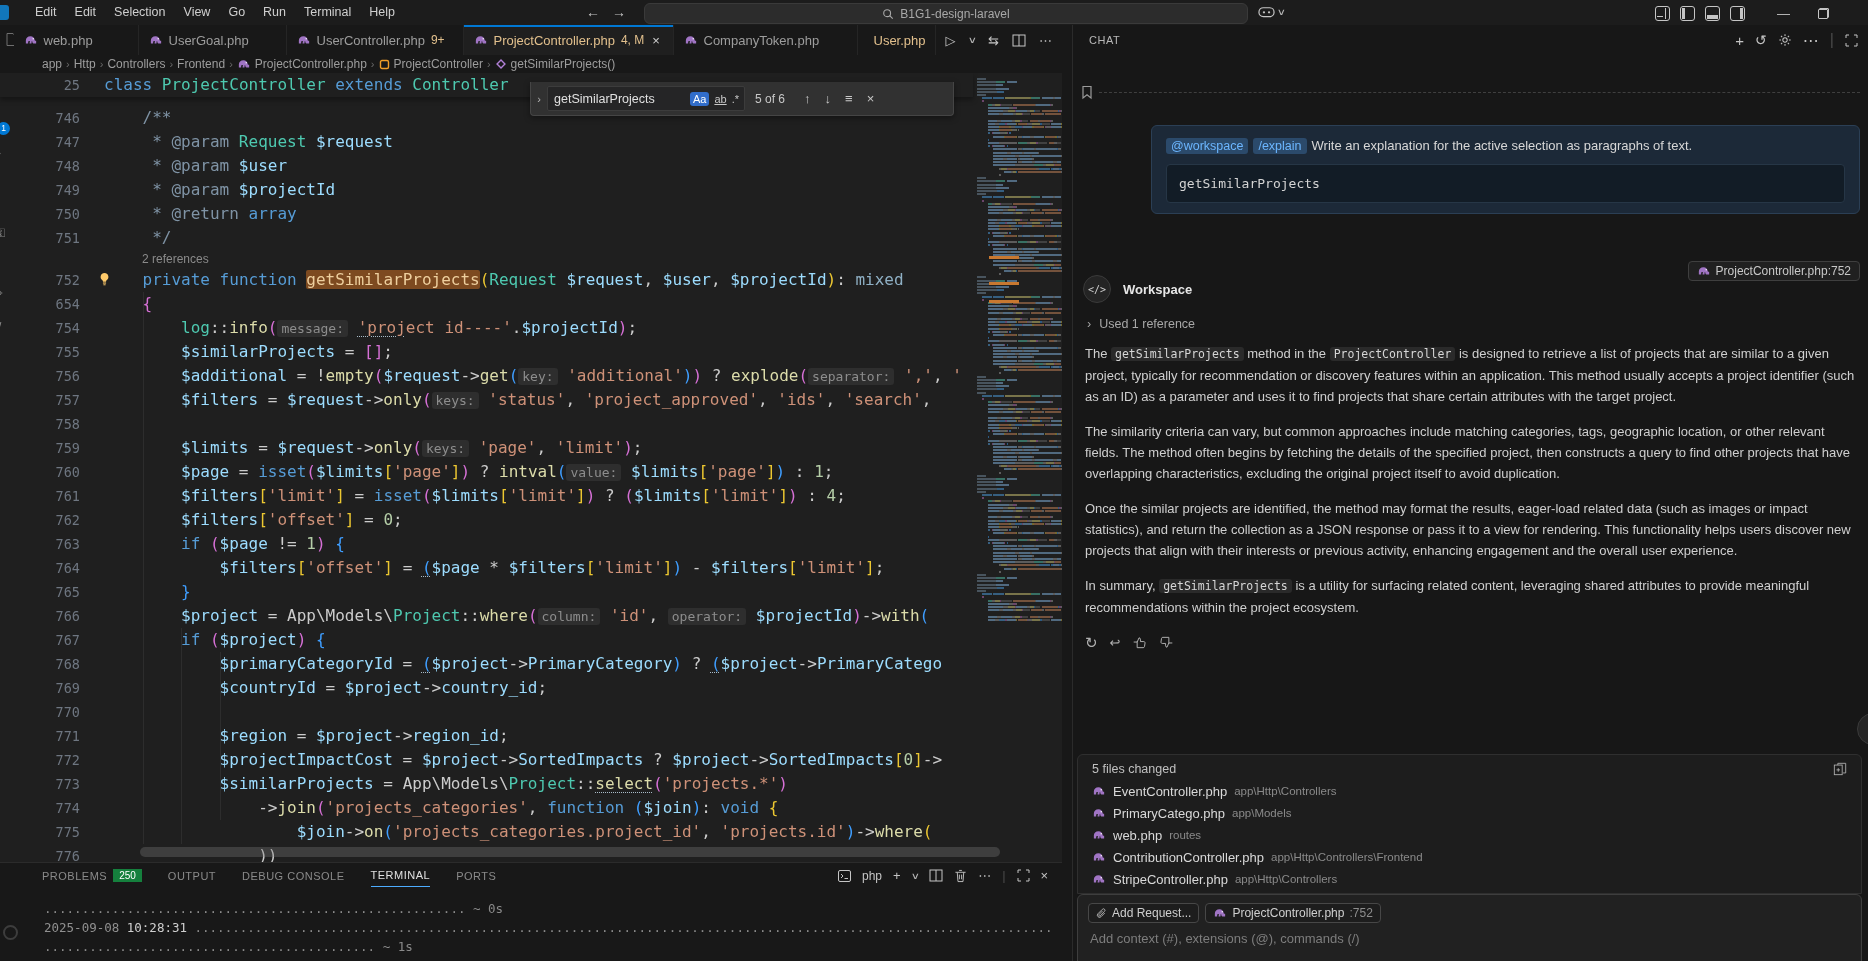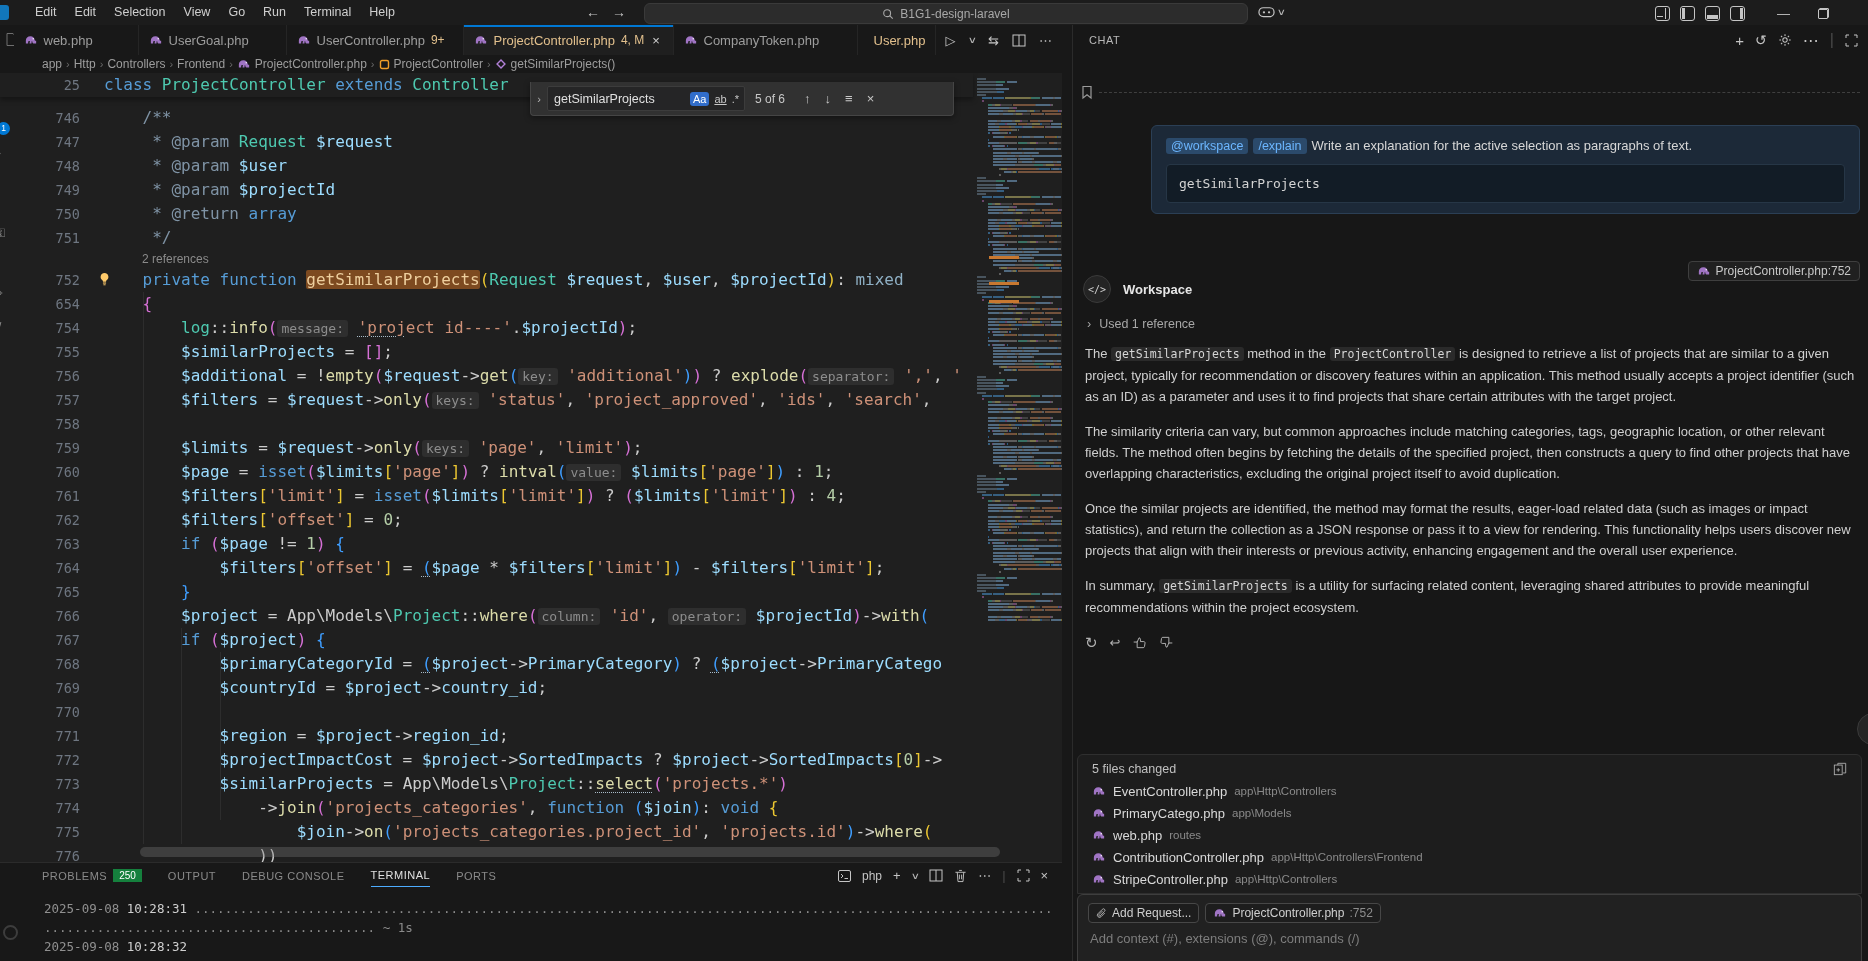--- a/index.html
+++ b/index.html
@@ -2136,20 +2136,21 @@
           <path fill="none" stroke="#c5c5c5" d="M1.5 3.5h11M5.5 1.5h3M3.5 3.5l.8 10h5.4l.8-10M5.8 6v5M8.2 6v5"></path>
         </svg>
       <span>⋯</span>
       <span class="ca-sep">|</span>
       <svg width="13" height="13">
           <path d="M1 4V1h3M9 1h3v3M12 9v3H9M4 12H1V9" stroke="#c5c5c5" fill="none"></path>
         </svg>
       <span>×</span>
     </div>
     <div id="term">
+        <div><span>........................................................ ~ 0s</span></div>
         <div><span>  </span><span class="t-date">2025-09-08 </span><span class="t-time">10:28:31 </span><span>........................................................................................................................</span></div>
         <div><span>............................................ ~ 1s</span></div>
         <div><span>  </span><span class="t-date">2025-09-08 </span><span class="t-time">10:28:32 </span></div>
       </div>
     <div id="term-deco"></div>
   </div>
 
   <div id="chat">
     <div id="chat-header">
       <span id="chat-title">CHAT</span>

